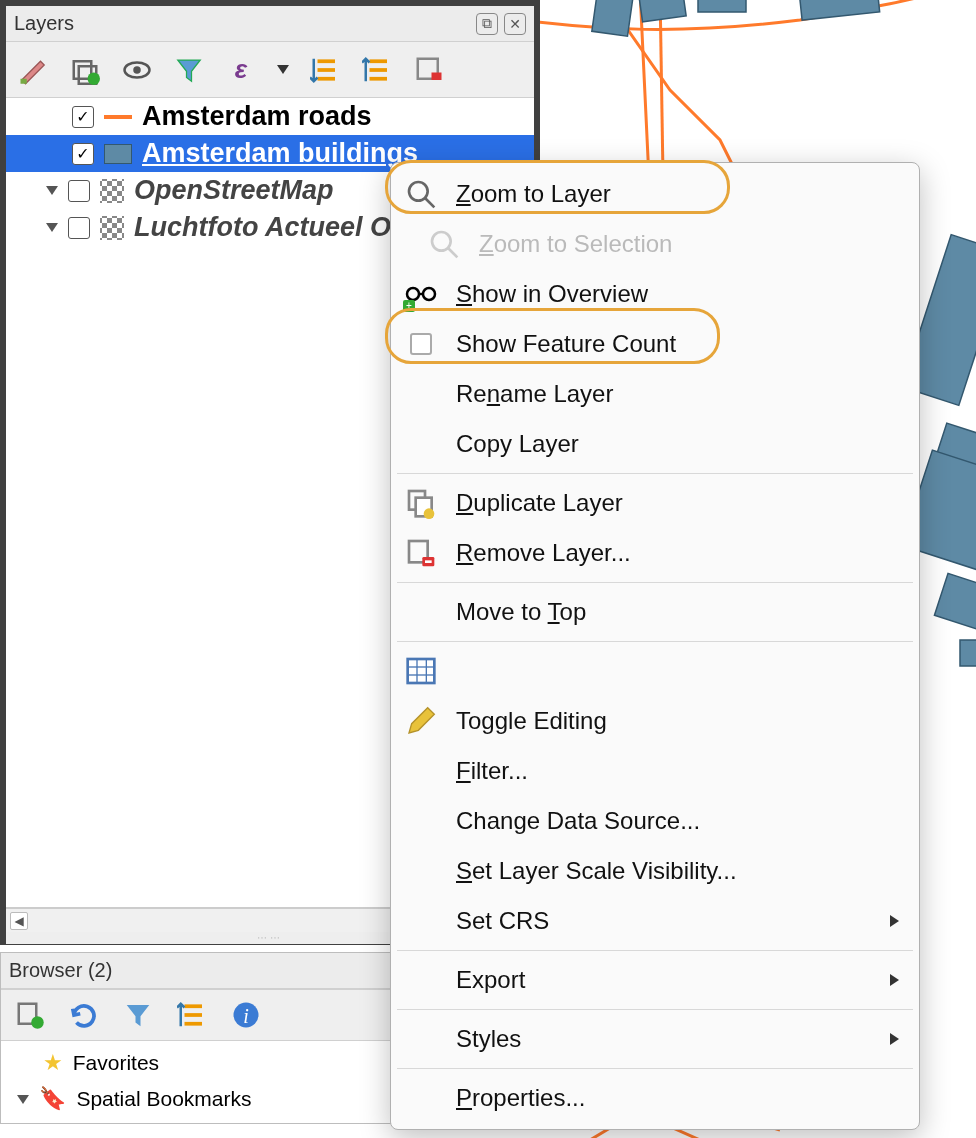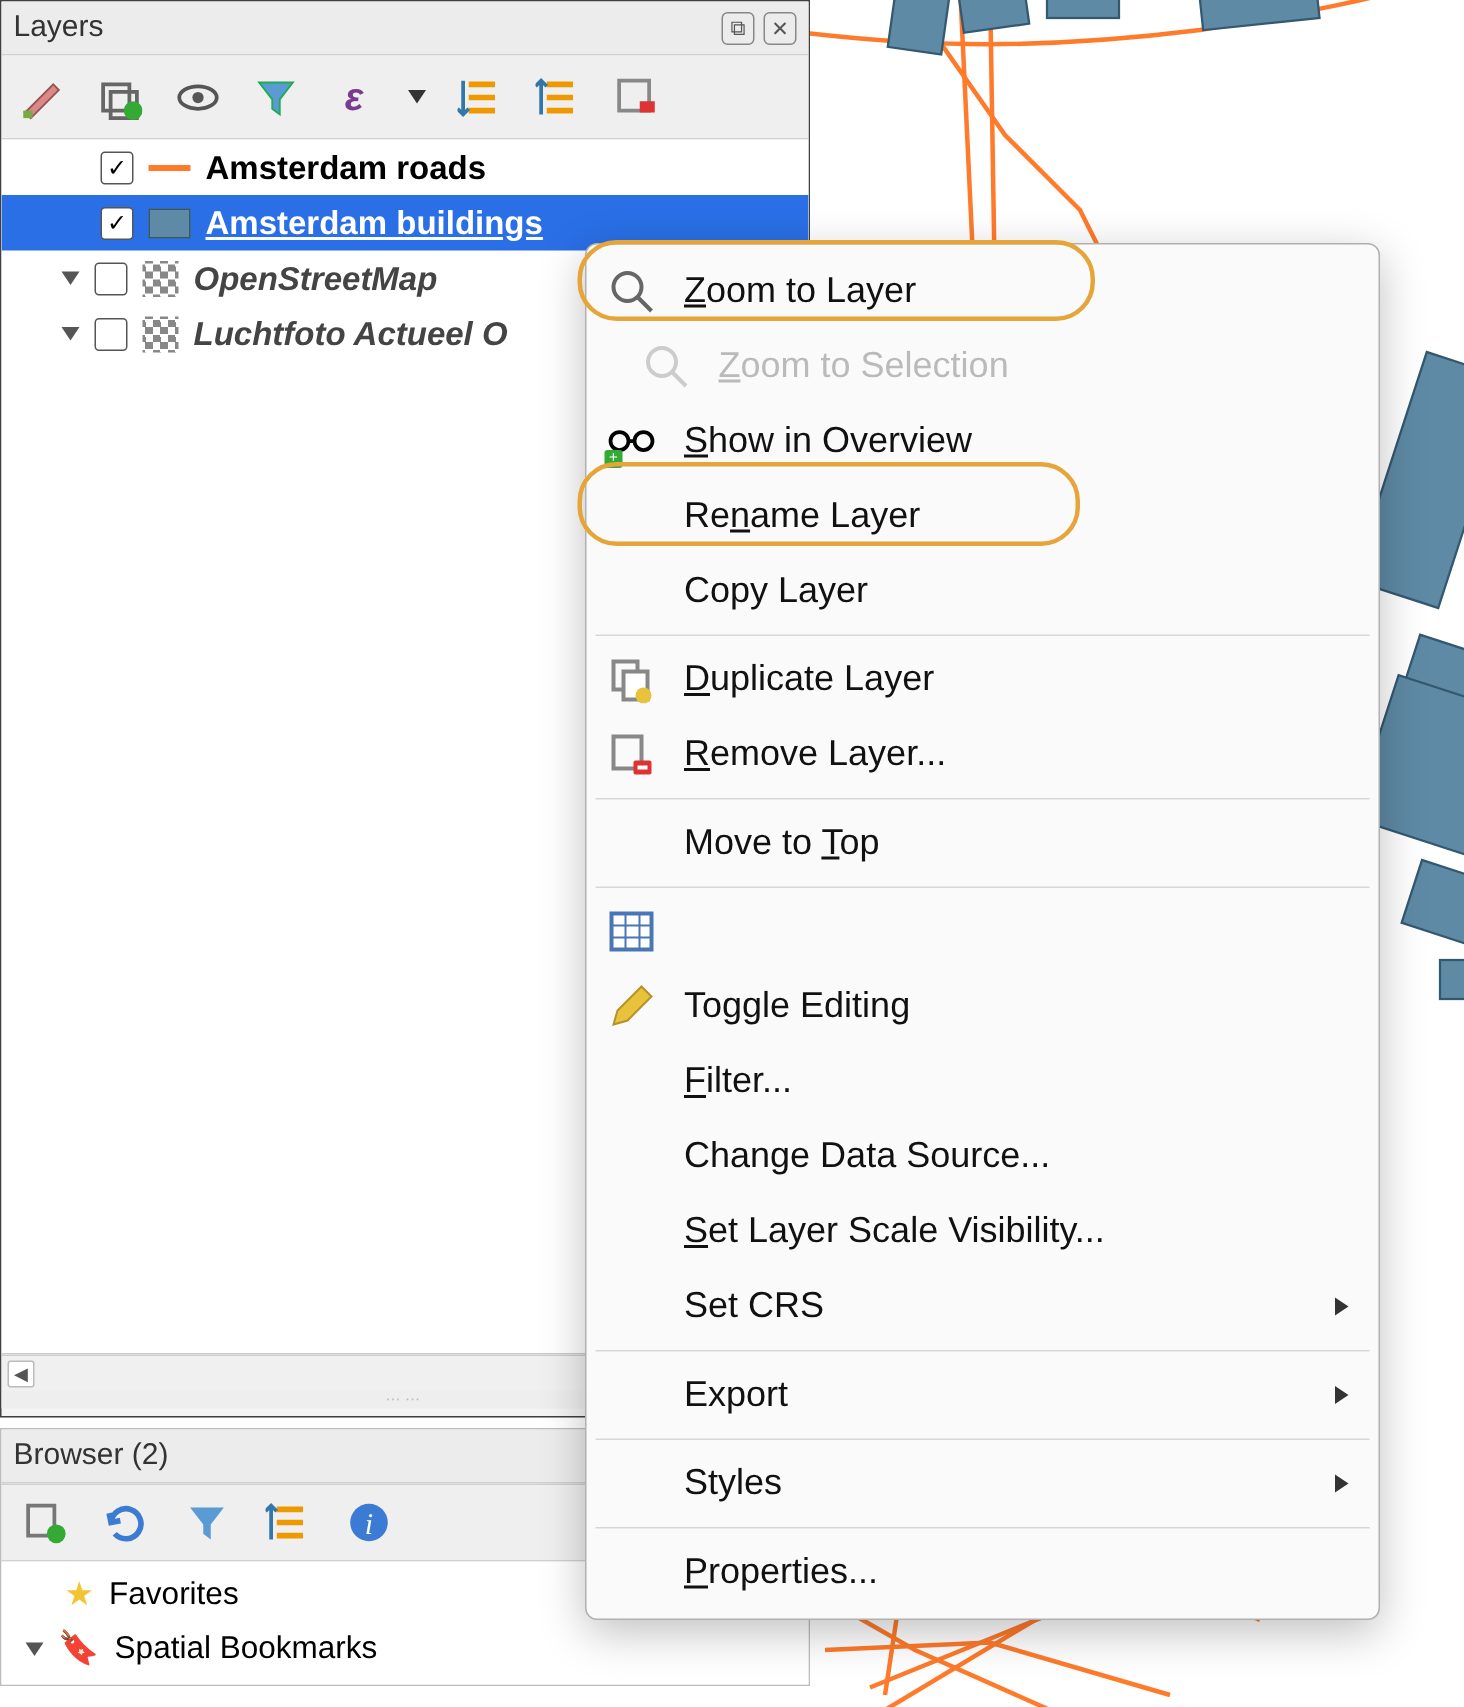--- a/index.html
+++ b/index.html
@@ -10,21 +10,21 @@
     width: 976px;
     height: 1138px;
     overflow: hidden;
     position: relative;
   }
   .left-panel {
     position: absolute;
     left: 0; top: 0;
     width: 540px;
     height: 945px;
-    border: 1px solid #404040;
+    border: 6px solid #404040;
     background: #f4f4f4;
   }
   .panel-header {
     height: 36px;
     background: #ececec;
     border-bottom: 1px solid #d0d0d0;
     display: flex;
     align-items: center;
     padding: 0 8px;
     font-size: 20px;
@@ -85,21 +85,21 @@
   .layer-swatch {
     width: 28px; height: 20px;
     display:inline-block;
   }
   .swatch-line { background: none; border-top:4px solid #ff7a2b; transform:translateY(8px); }
   .swatch-poly { background:#5e8aa5; border:1px solid #33586f; }
   .swatch-raster {
     background: repeating-conic-gradient(#888 0 25%, #fff 0 50%) 50%/10px 10px;
     width:24px; height:24px;
   }
-  .layer-label { font-weight: bold; font-size:22px; color:#000; }
+  .layer-label { font-weight: bold; font-size:27px; color:#000; }
   .layer-label.italic { font-style: italic; color:#444; }
 
   .hscroll {
     height: 24px;
     background:#f0f0f0;
     border-top:1px solid #ccc;
     display:flex;
     align-items:center;
     padding:0 4px;
   }
@@ -390,20 +390,26 @@
       <svg viewBox="0 0 32 20">
           <circle cx="8" cy="10" r="6" fill="none" stroke="#000" stroke-width="2.5"></circle>
           <circle cx="24" cy="10" r="6" fill="none" stroke="#000" stroke-width="2.5"></circle>
           <line x1="14" y1="10" x2="18" y2="10" stroke="#000" stroke-width="2.5"></line>
         </svg>
       <span style="position:absolute;bottom:-2px;left:-2px;width:12px;height:12px;background:#3a3;border-radius:2px;color:#fff;font-size:10px;line-height:12px;text-align:center;">+</span>
     </span>
     <span class="cm-label"><span class="ul">S</span><span>how in Overview</span></span>
   </div>
   <div class="cm-item">
+    <span class="cm-icon">
+        <span class="cm-check"></span>
+      </span>
+    <span class="cm-label"><span>Show Feature </span><span>Count</span></span>
+  </div>
+  <div class="cm-item">
     <span class="cm-icon"></span>
     <span class="cm-label"><span>Re</span><span class="ul">n</span><span>ame Layer</span></span>
   </div>
   <div class="cm-item">
     <span class="cm-icon"></span>
     <span class="cm-label"><span>Copy Layer</span></span>
   </div>
   <div class="cm-sep"></div>
   <div class="cm-item">
     <span class="cm-icon">

